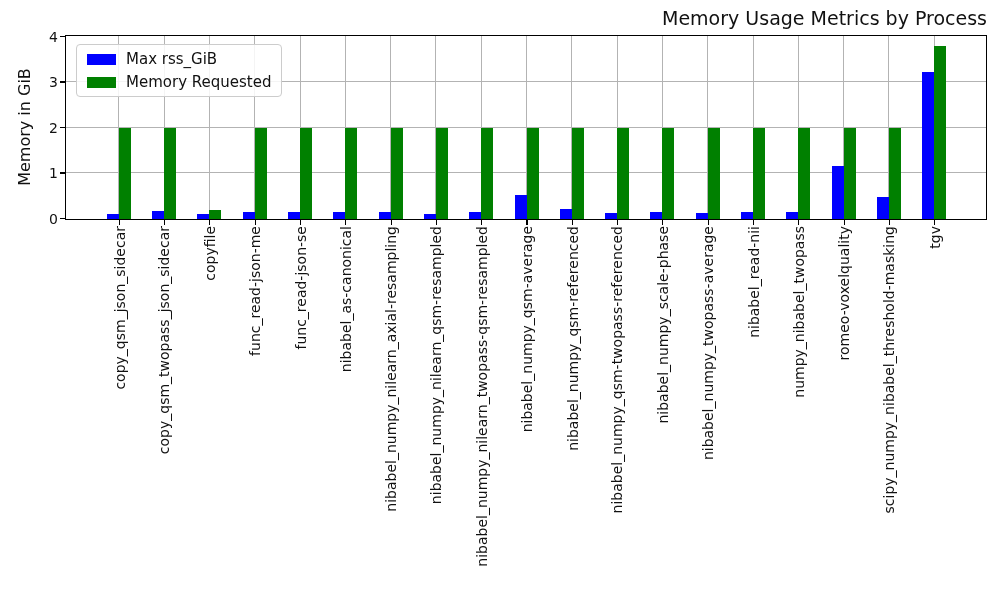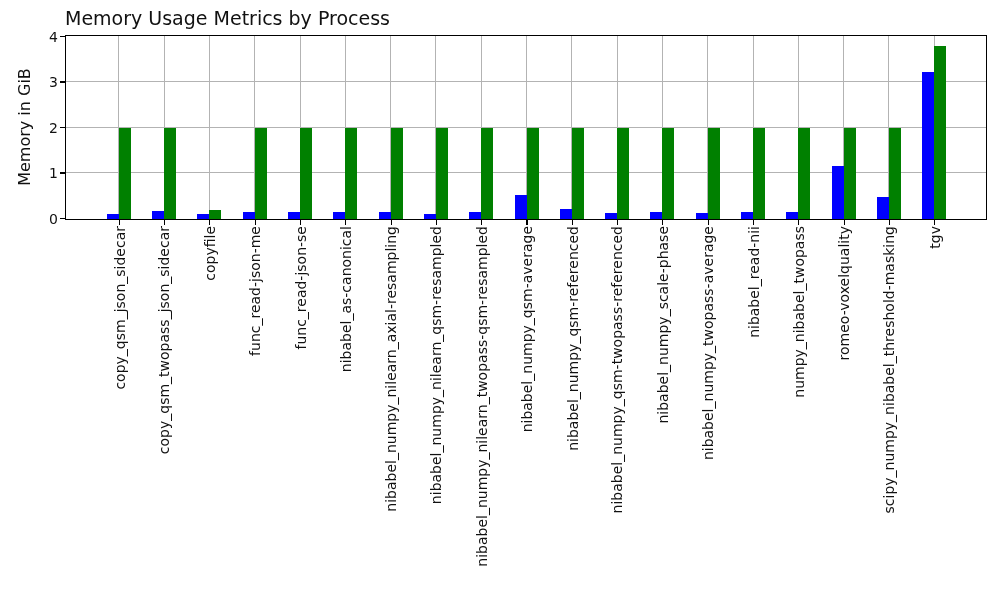--- a/index.html
+++ b/index.html
@@ -2,21 +2,21 @@
 <html><head>
 <meta charset="utf-8">
 <style>
   html,body{margin:0;padding:0;background:#fff;}
   #chart-root{
     position:relative;width:1000px;height:600px;background:#ffffff;
     font-family:"DejaVu Sans","Liberation Sans",sans-serif;color:#111;
     overflow:hidden;
   }
   #chart-title{
-    position:absolute;left:65px;top:7px;width:922px;text-align:left;
+    position:absolute;left:65px;top:7px;width:922px;text-align:right;
     font-size:19px;color:#111;
   }
   #plot-area{
     position:absolute;left:65px;top:35px;width:922px;height:185px;
     box-sizing:border-box;border:1.5px solid #000;background:#fff;
   }
   .vgrid{position:absolute;top:0;bottom:0;width:1px;background:#b3b3b3;}
   .hgrid{position:absolute;left:0;right:0;height:1px;background:#b3b3b3;}
   .bar{position:absolute;bottom:0;}
   .xtick{position:absolute;width:1.2px;height:4.5px;background:#000;}
@@ -108,20 +108,30 @@
       <div class="bar" style="left: 551.1px; width: 12px; height: 91px; background: rgb(0, 128, 0);"></div>
       <div class="bar" style="left: 596.4px; width: 12px; height: 91px; background: rgb(0, 128, 0);"></div>
       <div class="bar" style="left: 641.7px; width: 12px; height: 91px; background: rgb(0, 128, 0);"></div>
       <div class="bar" style="left: 687px; width: 12px; height: 91px; background: rgb(0, 128, 0);"></div>
       <div class="bar" style="left: 732.3px; width: 12px; height: 91px; background: rgb(0, 128, 0);"></div>
       <div class="bar" style="left: 777.6px; width: 12px; height: 91px; background: rgb(0, 128, 0);"></div>
       <div class="bar" style="left: 822.9px; width: 12px; height: 91px; background: rgb(0, 128, 0);"></div>
       <div class="bar" style="left: 868.2px; width: 12px; height: 172.9px; background: rgb(0, 128, 0);"></div>
     </div>
 
+  <div id="legend">
+    <div class="legend-row">
+      <span class="legend-swatch" style="background: rgb(0, 0, 255);"></span>
+      <span class="legend-label">Max rss_GiB</span>
+    </div>
+    <div class="legend-row">
+      <span class="legend-swatch" style="background: rgb(0, 128, 0);"></span>
+      <span class="legend-label">Memory Requested</span>
+    </div>
+  </div>
 
   <div id="y-axis-label">Memory in GiB</div>
 <div class="xtick" style="left: 118.7px; top: 220px;"></div>
     <div class="xticklabel" style="right: 887.7px; top: 226px;">copy_qsm_json_sidecar</div>
     <div class="xtick" style="left: 164px; top: 220px;"></div>
     <div class="xticklabel" style="right: 842.4px; top: 226px;">copy_qsm_twopass_json_sidecar</div>
     <div class="xtick" style="left: 209.3px; top: 220px;"></div>
     <div class="xticklabel" style="right: 797.1px; top: 226px;">copyfile</div>
     <div class="xtick" style="left: 254.6px; top: 220px;"></div>
     <div class="xticklabel" style="right: 751.8px; top: 226px;">func_read-json-me</div>

